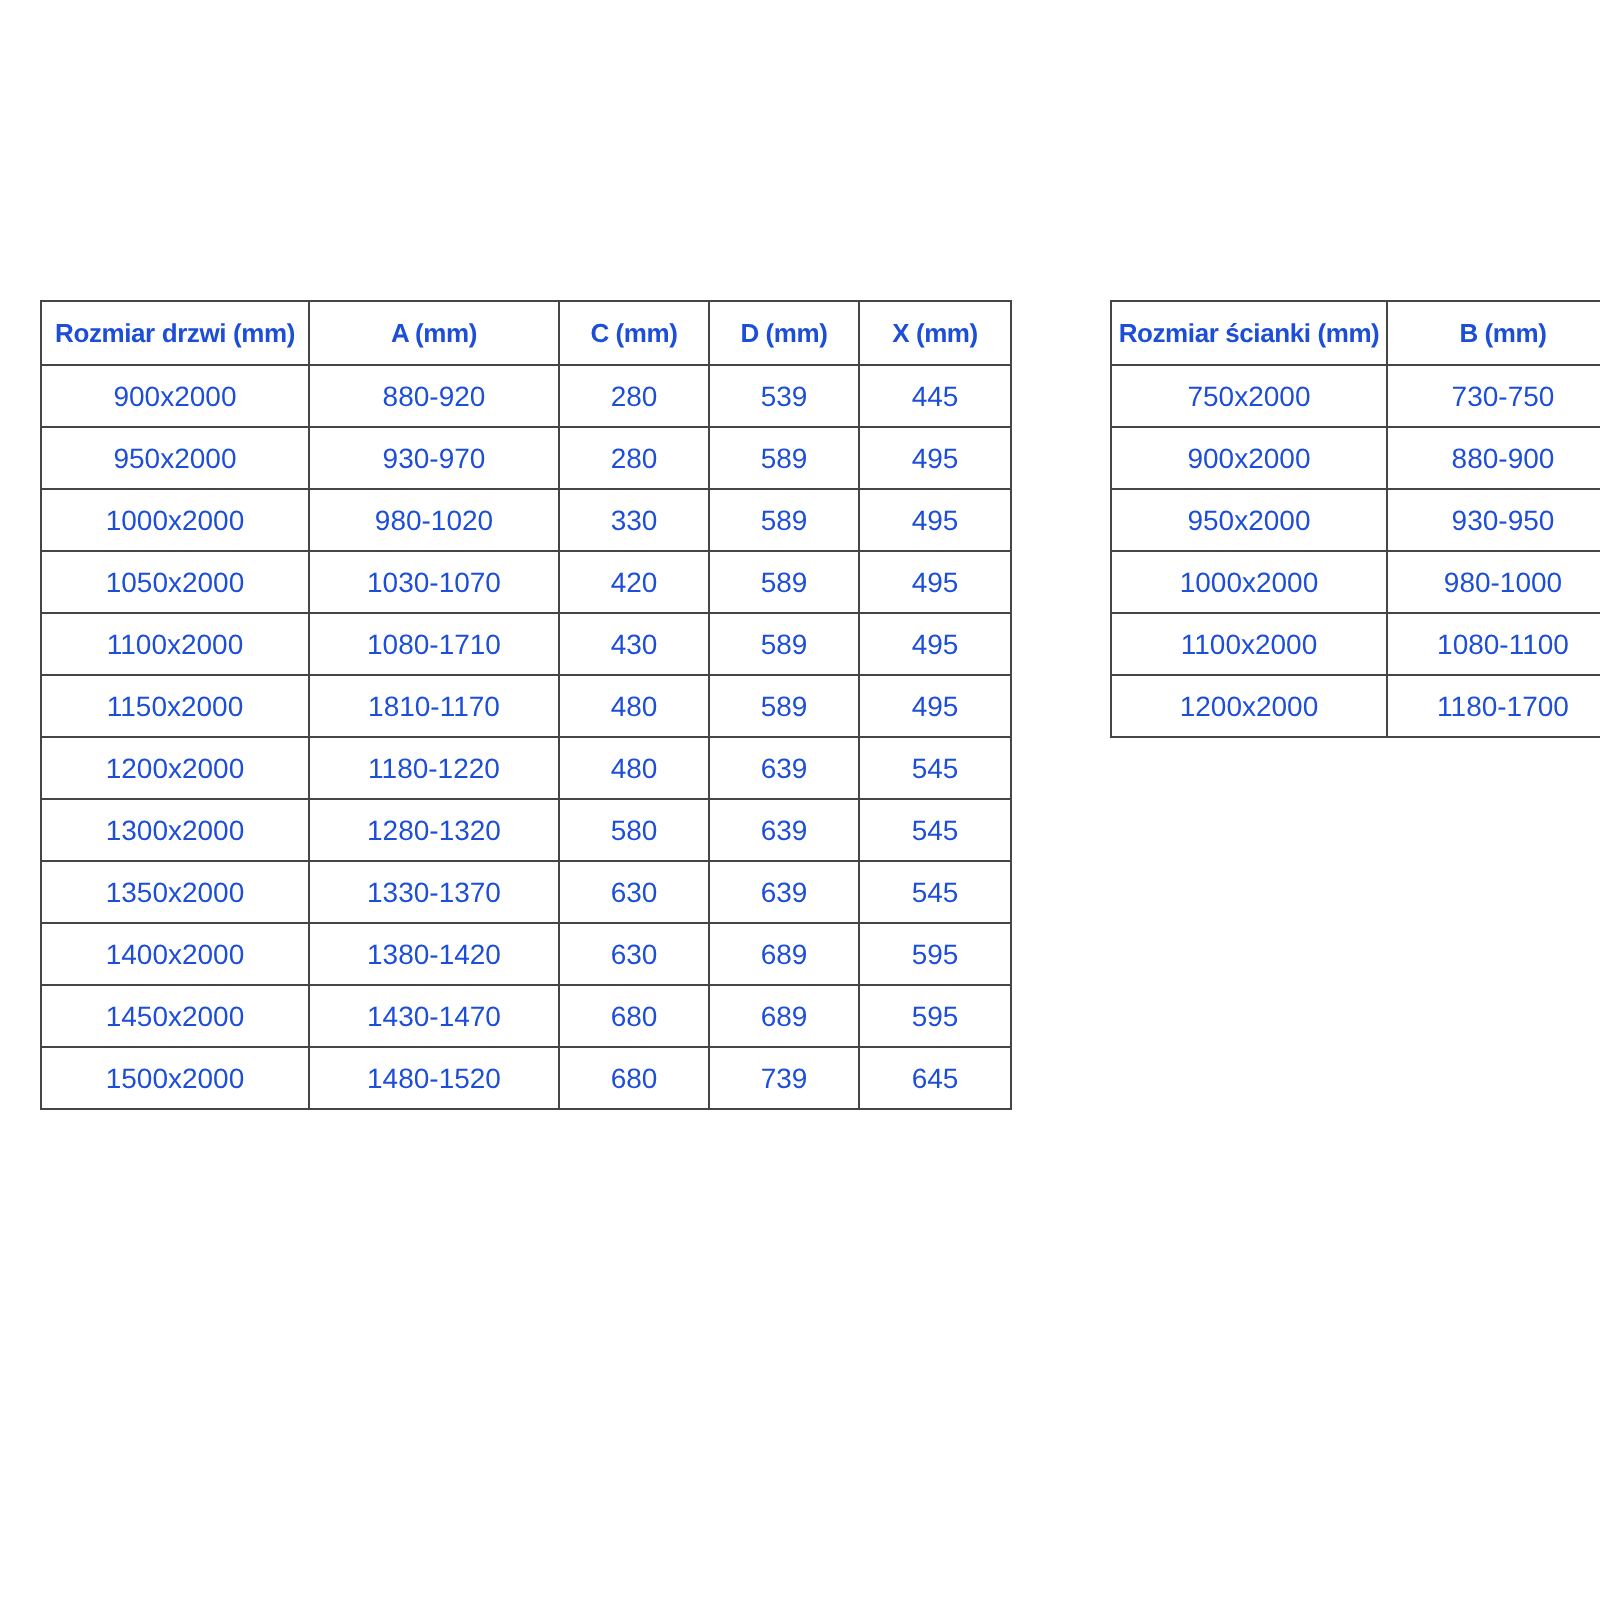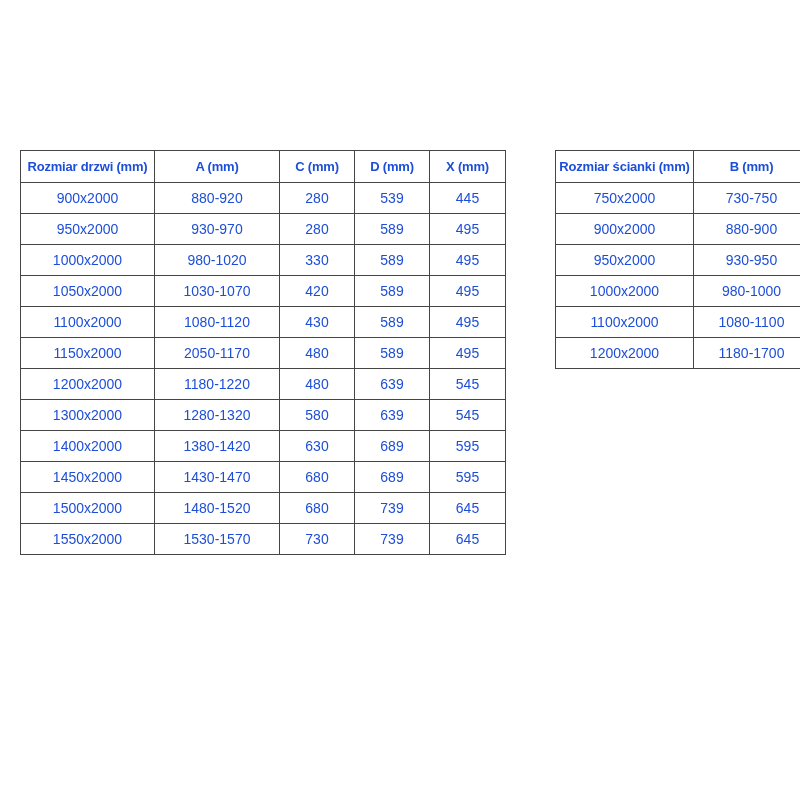--- a/index.html
+++ b/index.html
@@ -90,43 +90,50 @@
         </tr>
         <tr>
           <td>1050x2000</td>
           <td>1030-1070</td>
           <td>420</td>
           <td>589</td>
           <td>495</td>
         </tr>
         <tr>
           <td>1100x2000</td>
-          <td>1080-1120</td>
+          <td>1080-1710</td>
           <td>430</td>
           <td>589</td>
           <td>495</td>
         </tr>
         <tr>
           <td>1150x2000</td>
-          <td>2050-1170</td>
+          <td>1810-1170</td>
           <td>480</td>
           <td>589</td>
           <td>495</td>
         </tr>
         <tr>
           <td>1200x2000</td>
           <td>1180-1220</td>
           <td>480</td>
           <td>639</td>
           <td>545</td>
         </tr>
         <tr>
           <td>1300x2000</td>
           <td>1280-1320</td>
           <td>580</td>
+          <td>639</td>
+          <td>545</td>
+        </tr>
+        <tr>
+          <td>1350x2000</td>
+          <td>1330-1370</td>
+          <td>630</td>
           <td>639</td>
           <td>545</td>
         </tr>
         <tr>
           <td>1400x2000</td>
           <td>1380-1420</td>
           <td>630</td>
           <td>689</td>
           <td>595</td>
         </tr>
@@ -134,27 +141,20 @@
           <td>1450x2000</td>
           <td>1430-1470</td>
           <td>680</td>
           <td>689</td>
           <td>595</td>
         </tr>
         <tr>
           <td>1500x2000</td>
           <td>1480-1520</td>
           <td>680</td>
-          <td>739</td>
-          <td>645</td>
-        </tr>
-        <tr>
-          <td>1550x2000</td>
-          <td>1530-1570</td>
-          <td>730</td>
           <td>739</td>
           <td>645</td>
         </tr>
       </tbody>
     </table>
   <table id="wall-table" class="spec-table">
       <colgroup>
         <col style="width: 138px;">
         <col style="width: 116px;">
       </colgroup>

